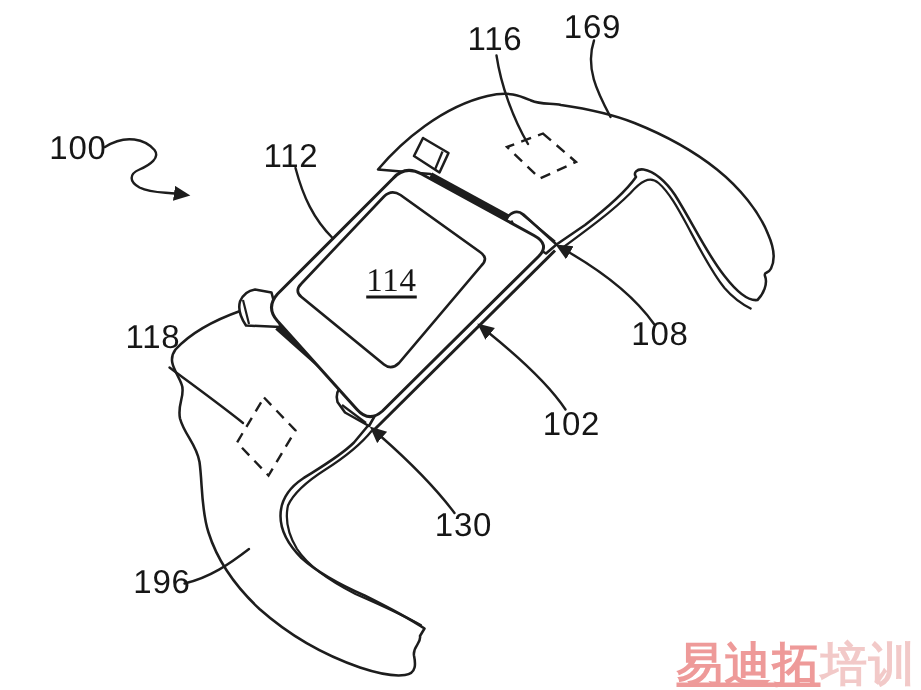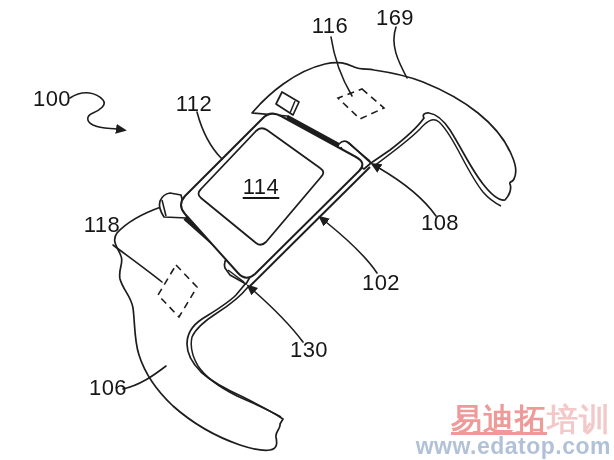--- a/index.html
+++ b/index.html
@@ -10,21 +10,21 @@
   svg{position:absolute;left:0;top:0;}
   .outline{fill:#ffffff;stroke:var(--line,#1d1d1d);stroke-width:1.7;stroke-linejoin:round;}
   .thin{fill:none;stroke:var(--line,#1d1d1d);stroke-width:1.5;}
   .thick{fill:none;stroke:var(--line,#1d1d1d);stroke-width:4.5;stroke-linecap:butt;}
   .dashed{fill:none;stroke:var(--line,#1d1d1d);stroke-width:1.6;stroke-dasharray:7 5;stroke-linejoin:miter;}
   .leader{fill:none;stroke:var(--line,#1d1d1d);stroke-width:1.6;stroke-linecap:round;}
   .ref-label{
     position:absolute;transform:translate(-50%,-50%);
     font-size:22px;color:#161616;letter-spacing:0.5px;white-space:nowrap;line-height:1;
   }
-  .ref-label.underlined{text-decoration:underline;text-underline-offset:3px;}
+  .ref-label.underlined{text-decoration:underline;text-underline-offset:3px;font-family:Liberation Serif, serif;}
   .watermark{position:absolute;right:3px;bottom:2px;text-align:right;font-weight:bold;line-height:1;}
   .wm-cn{font-size:31px;letter-spacing:1px;}
   .wm-cn .wm-primary{color:var(--watermark_pink,#ee9a99);text-decoration:underline;}
   .wm-cn .wm-secondary{color:var(--watermark_light_pink,#f2c9c8);margin-top:42px;}
   .wm-url{font-size:23px;color:var(--watermark_blue,#b1c2d8);margin-top:0px;letter-spacing:0.5px;}
 </style>
 </head>
 <body>
 
 <div id="stage">
@@ -124,26 +124,25 @@
     <path class="leader" marker-end="url(#arrowhead)" d="M 436,216 C 424,199 403,182 379,168"></path>
     <path class="leader" marker-end="url(#arrowhead)" d="M 377,273 C 367,258 347,239 326,222"></path>
     <path class="leader" marker-end="url(#arrowhead)" d="M 303,342 C 291,326 271,306 254,291"></path>
     <path class="leader" d="M 113,245 C 129,257 147,270 162,282"></path>
     <path class="leader" d="M 123,389 C 140,385 153,376 166,366"></path>
   </svg>
 
   <div class="ref-label" style="left:52px;top:99px">100</div>
   <div class="ref-label" style="left:381px;top:283px">102</div>
   <div class="ref-label" style="left:395px;top:18px">169</div>
-  <div class="ref-label" style="left:108px;top:388px">106</div>
+  <div class="ref-label" style="left:108px;top:388px">196</div>
   <div class="ref-label" style="left:440px;top:223px">108</div>
   <div class="ref-label" style="left:309px;top:350px">130</div>
   <div class="ref-label" style="left:194px;top:104px">112</div>
   <div class="ref-label underlined" style="left:261px;top:187px">114</div>
   <div class="ref-label" style="left:330px;top:26px">116</div>
   <div class="ref-label" style="left:102px;top:225px">118</div>
 
   <div class="watermark">
     <div class="wm-cn"><span class="wm-primary">易迪拓</span><span class="wm-secondary">培训</span></div>
-    <div class="wm-url">www.edatop.com</div>
   </div>
 
 </div>
 
 </body></html>

